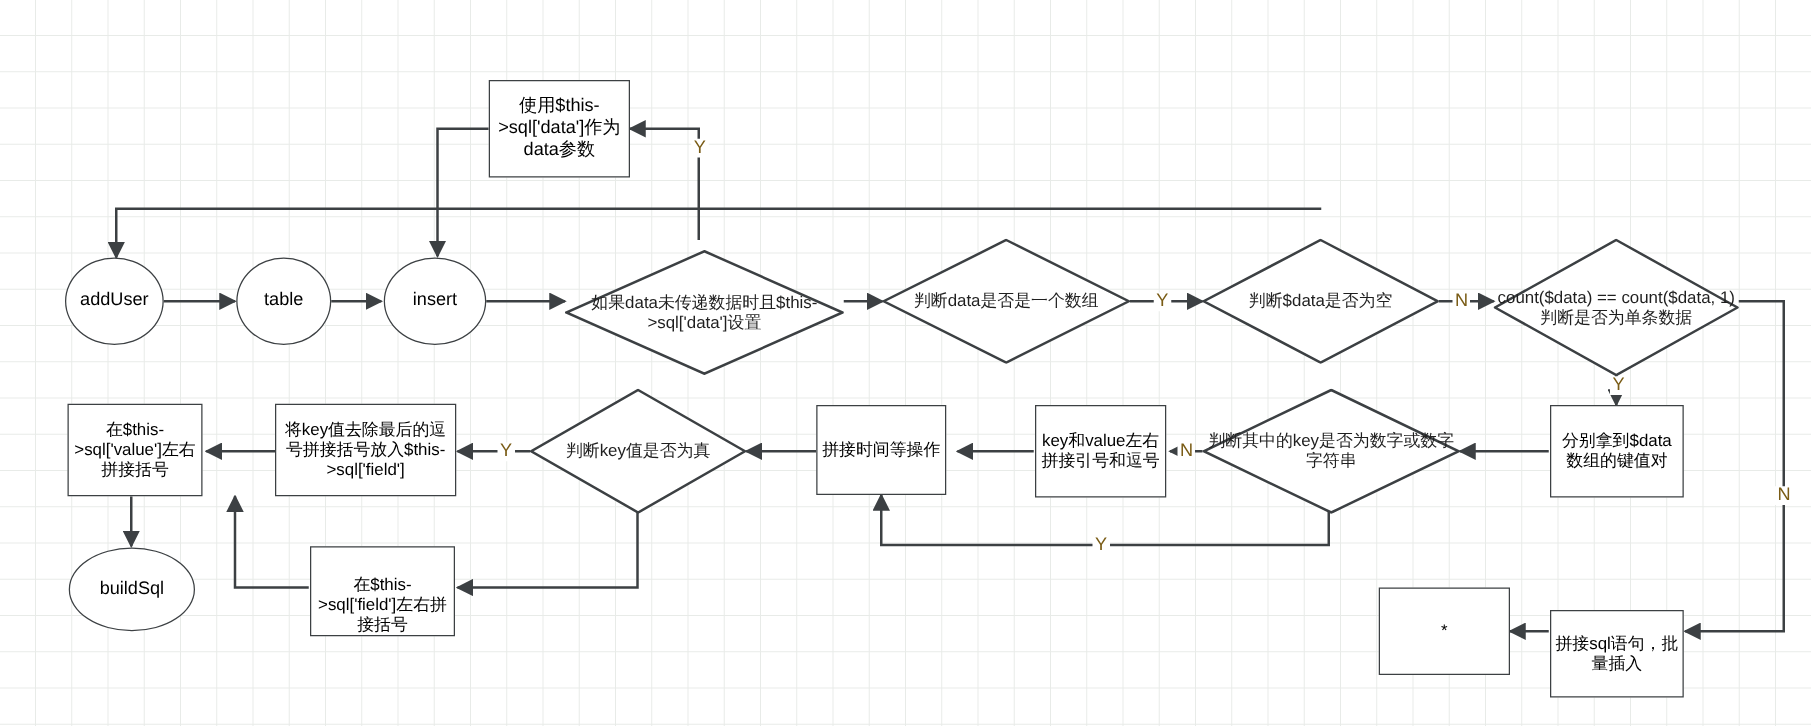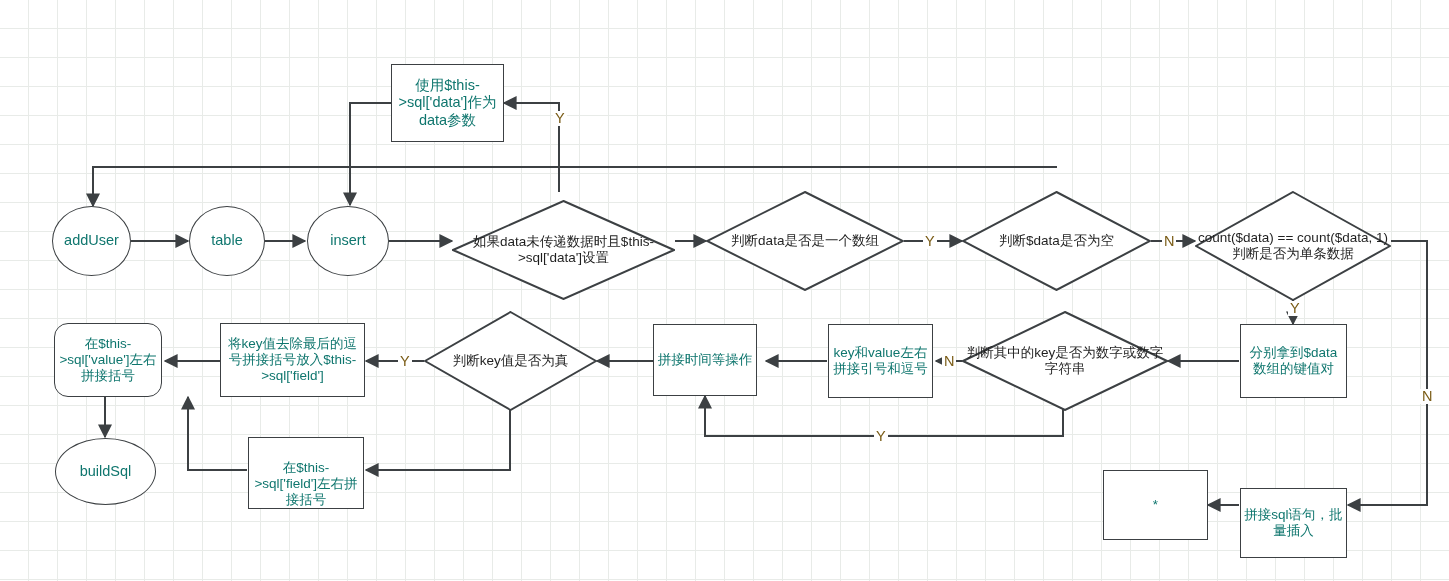--- a/index.html
+++ b/index.html
@@ -14,21 +14,21 @@
     width:1449px;height:581px;
     background-color:#ffffff;
     background-image:
       linear-gradient(to right, #e8ebe8 1px, transparent 1px),
       linear-gradient(to bottom, #e8ebe8 1px, transparent 1px);
     background-size:29px 29px;
     background-position:-1px -1px;
   }
   #edges{position:absolute;left:0;top:0;width:1449px;height:581px;}
   .node{position:absolute;box-sizing:border-box;display:flex;align-items:center;
-        justify-content:center;text-align:center;color:#0f766e;}
+        justify-content:center;text-align:center;color:#000000;}
   .rect{background:#ffffff;border:1.6px solid #3c4043;}
   .ellipse{background:#ffffff;border:1.6px solid #3c4043;border-radius:50%;}
   .node .label{display:block;line-height:1.18;padding:0 3px;}
   .diamond{position:absolute;}
   .diamond .dshape{position:absolute;left:0;top:0;width:100%;height:100%;}
   .diamond .dtext{position:absolute;left:0;top:0;width:100%;height:100%;
     display:flex;align-items:center;justify-content:center;text-align:center;
     color:#1f1f1f;line-height:1.18;}
   .edge-label{position:absolute;color:#7a5c16;background:#ffffff;
     padding:0 2px;line-height:1;}
@@ -123,21 +123,21 @@
   </div>
 
   <div class="node rect f13" style="left:653px;top:324px;width:104px;height:72px;">
     <span class="label">拼接时间等操作</span>
   </div>
 
   <div class="node rect f13" style="left:220px;top:323px;width:145px;height:74px;">
     <span class="label">将key值去除最后的逗号拼接括号放入$this-&gt;sql['field']</span>
   </div>
 
-  <div class="node rect f13" style="left:54px;top:323px;width:108px;height:74px;border-radius:14px;">
+  <div class="node rect f13" style="left:54px;top:323px;width:108px;height:74px;">
     <span class="label">在$this-&gt;sql['value']左右拼接括号</span>
   </div>
 
   <div class="node rect f13" style="left:248px;top:437px;width:116px;height:72px;align-items:flex-end;">
     <span class="label">在$this-&gt;sql['field']左右拼接括号</span>
   </div>
 
   <div class="node rect f13" style="left:1240px;top:488px;width:107px;height:70px;">
     <span class="label">拼接sql语句，批量插入</span>
   </div>

